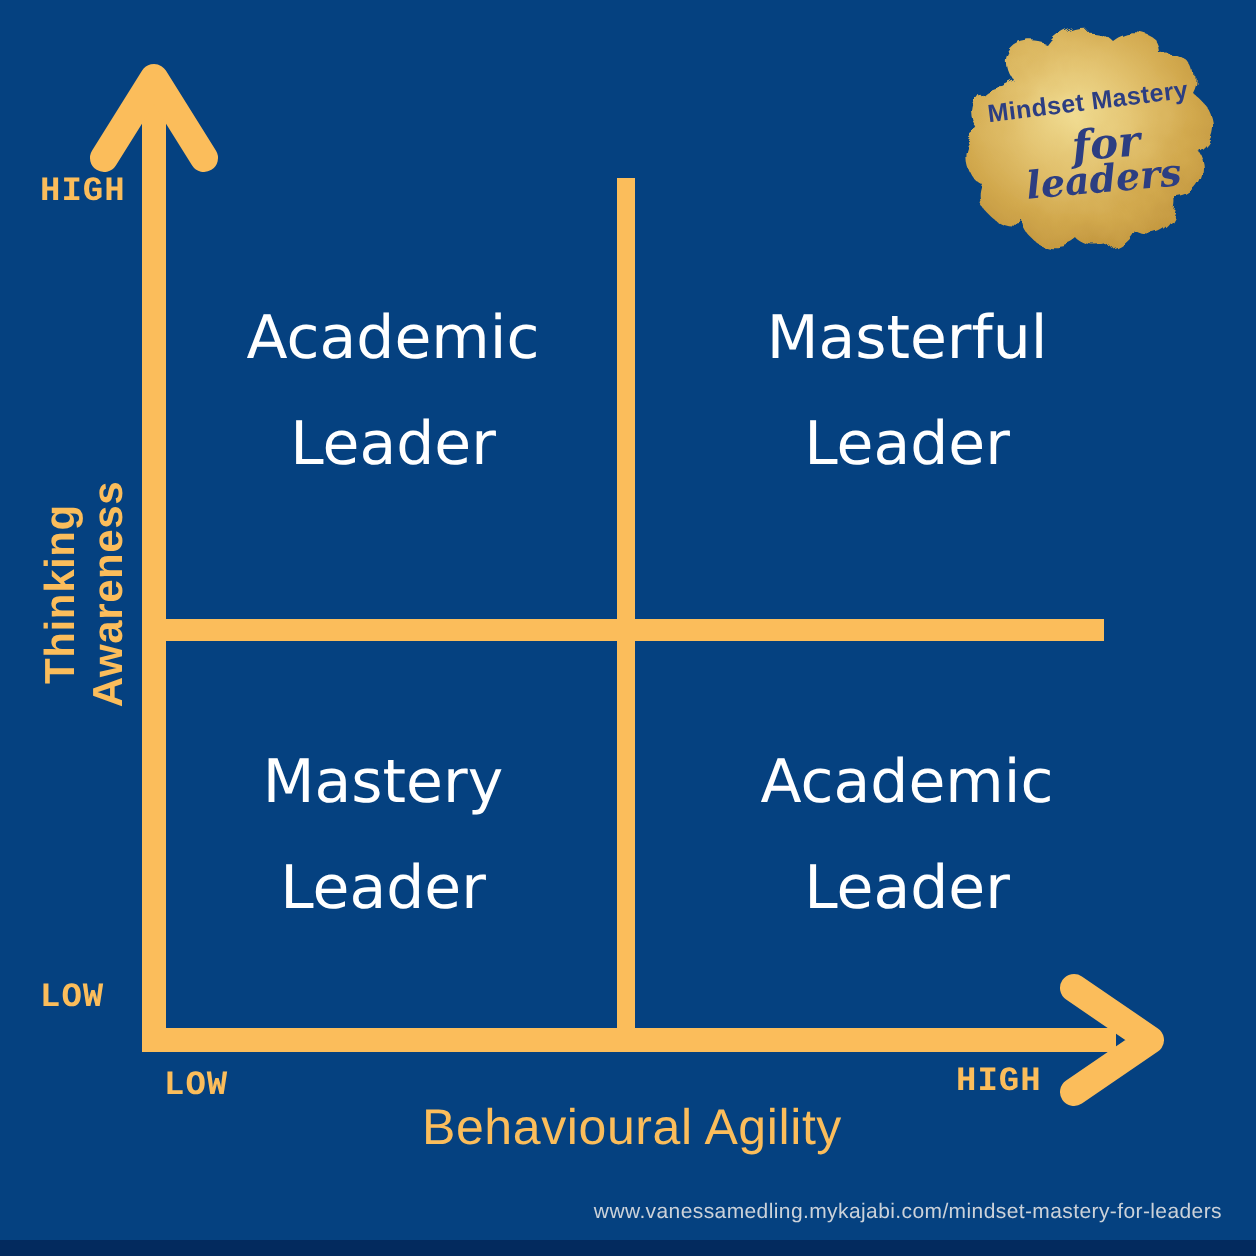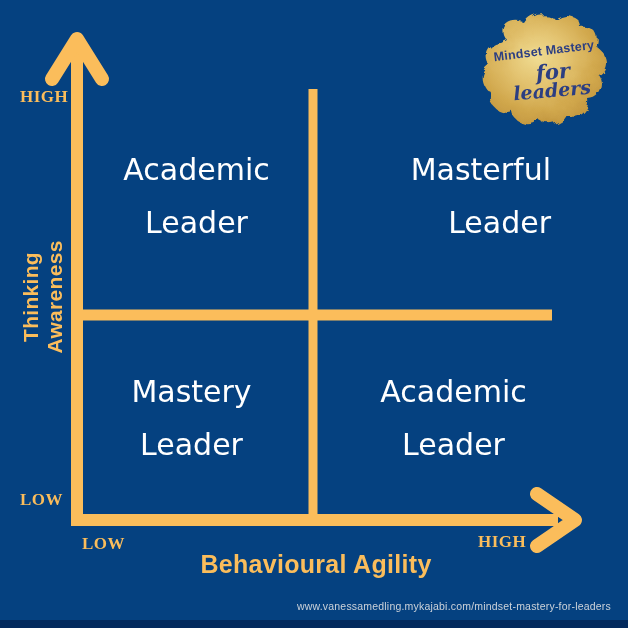--- a/index.html
+++ b/index.html
@@ -4,39 +4,39 @@
 <style>
   html,body{margin:0;padding:0;background:#0a1a33;}
   .canvas{
     position:relative;width:628px;height:628px;overflow:hidden;
     background:#054180;
     font-family:"Liberation Sans",sans-serif;
   }
   .axes-svg{position:absolute;left:0;top:0;width:628px;height:628px;}
   .axis-end-label{
     position:absolute;color:#fbbd5b;font-weight:800;font-size:17px;
-    letter-spacing:.5px;font-family:Liberation Serif, serif;
+    letter-spacing:.5px;font-family:Liberation Mono, monospace;
   }
   .y-axis-title{
     position:absolute;left:-71px;top:285px;width:204px;height:24px;
     text-align:center;transform:rotate(-90deg);
     color:#fbbd5b;font-weight:800;font-size:21px;letter-spacing:.3px;
   }
   .x-axis-title{
     position:absolute;left:166px;top:550px;width:300px;text-align:center;
-    color:#fbbd5b;font-weight:700;font-size:25px;letter-spacing:.3px;
+    color:#fbbd5b;font-weight:400;font-size:25px;letter-spacing:.3px;
   }
   .quad-label{
     position:absolute;width:227px;text-align:center;color:#ffffff;
     font-family:"DejaVu Sans",sans-serif;font-size:30px;font-weight:400;
     line-height:53px;
   }
   .quad-label span{display:block;}
   .q-tl{left:83px;top:143px;}
-  .q-tr{left:324px;top:143px;text-align:right;}
+  .q-tr{left:340px;top:143px;}
   .q-bl{left:78px;top:365px;}
   .q-br{left:340px;top:365px;}
   .logo{position:absolute;left:481px;top:10px;width:126px;height:118px;}
   .logo svg{position:absolute;left:0;top:0;}
   .logo-title{
     position:absolute;left:0;top:34px;width:126px;text-align:center;
     color:#2c3e82;font-weight:800;font-size:12.5px;line-height:15px;
     transform:rotate(-7deg);letter-spacing:.2px;
   }
   .logo-script{

